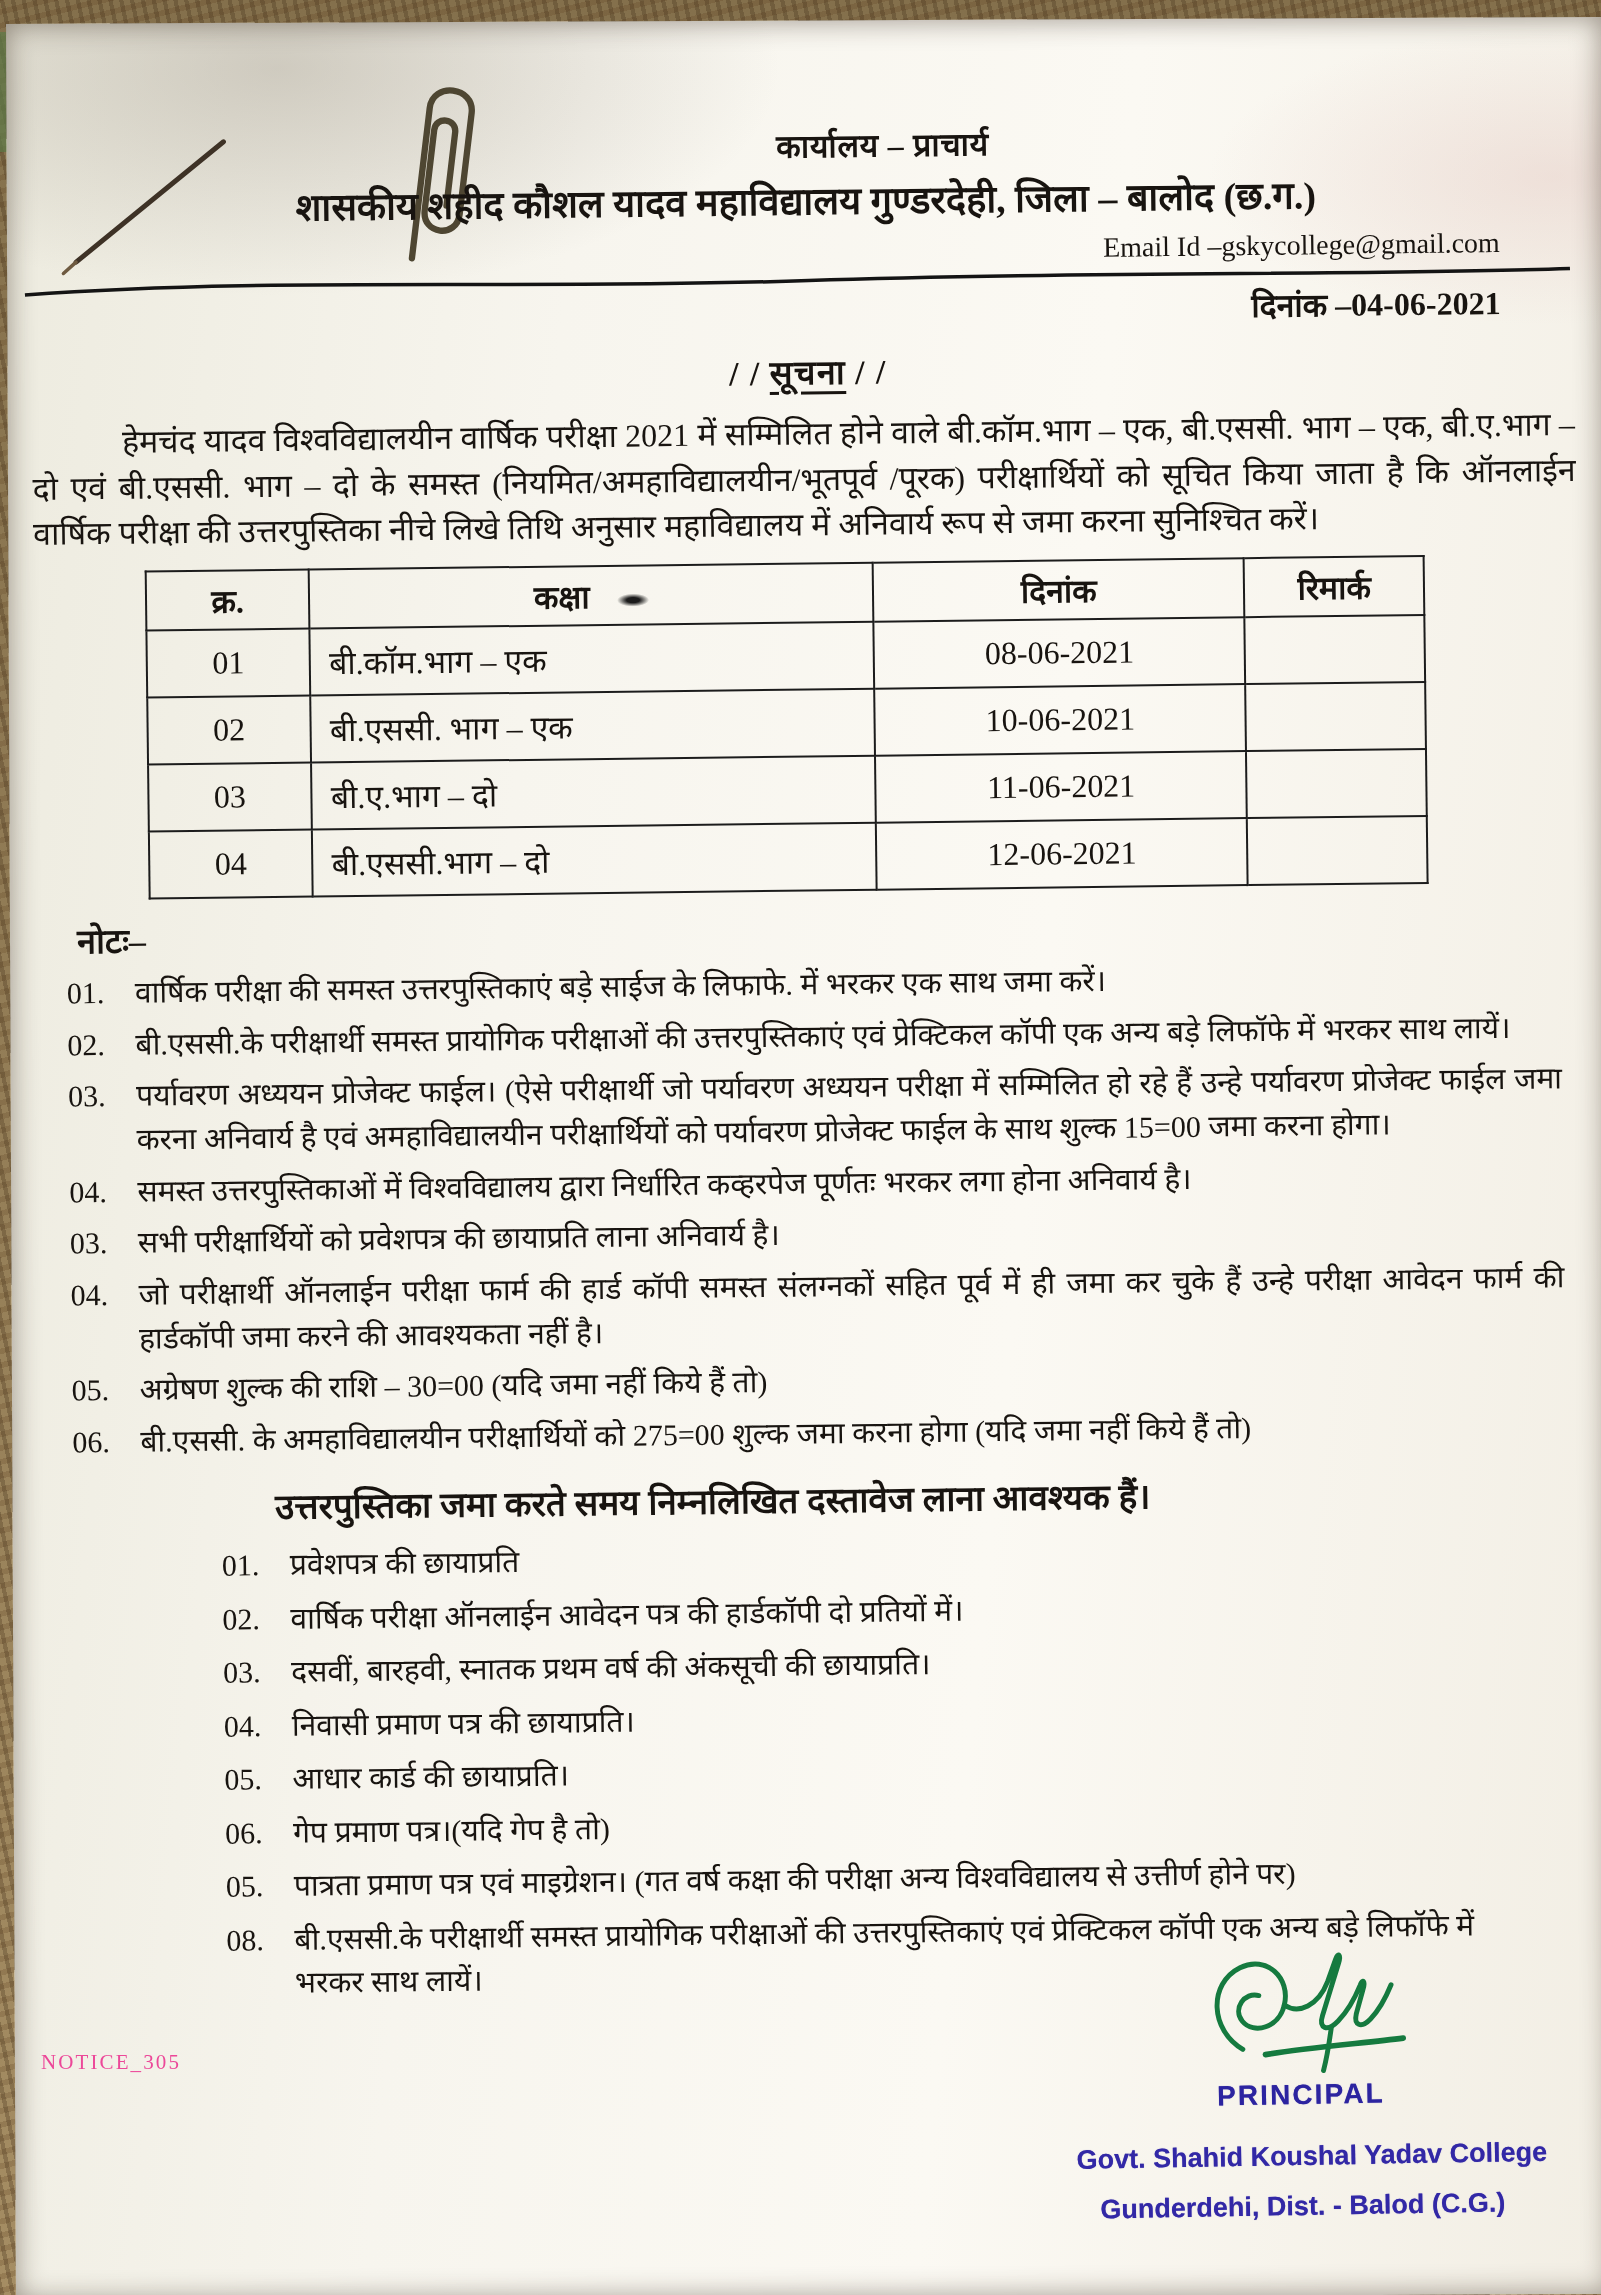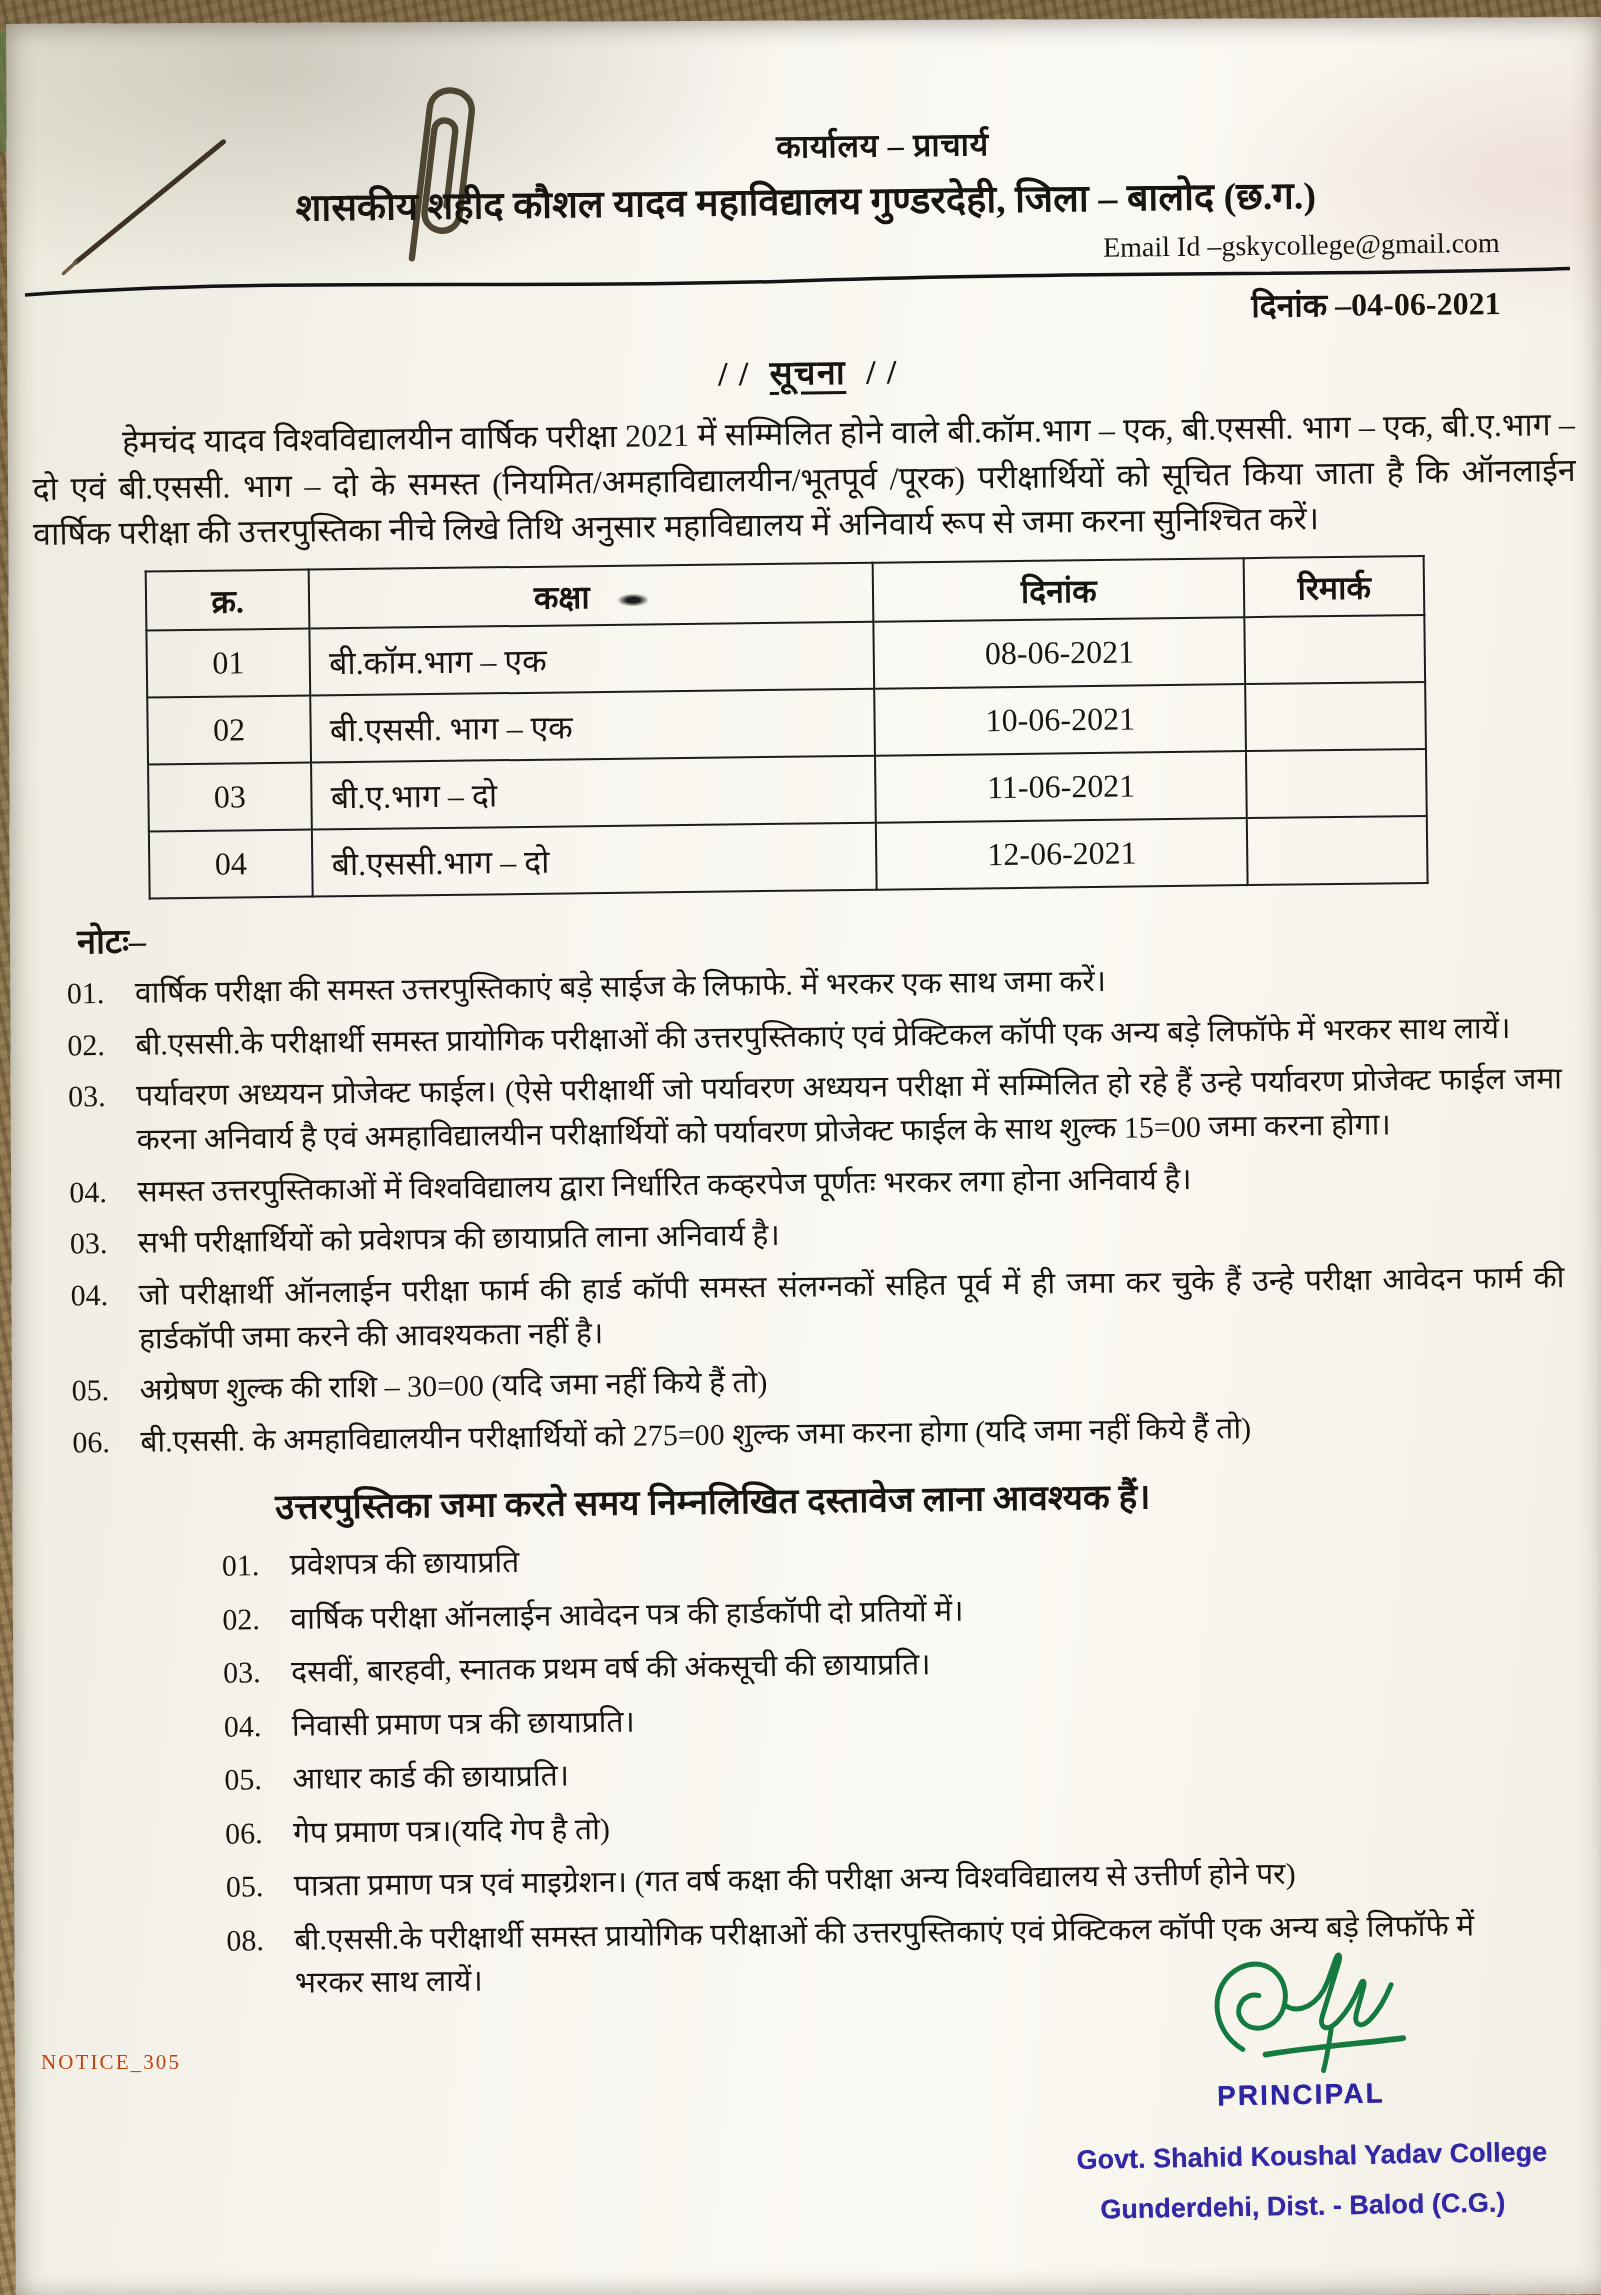--- a/index.html
+++ b/index.html
@@ -23,21 +23,21 @@
   }
   .clip-svg{position:absolute;left:384px;top:45px;transform:rotate(7deg);}
   .pen-svg{position:absolute;left:49px;top:99px;}
   .content{padding:103px 21px 0 21px;transform:rotate(-0.45deg);transform-origin:50% 0;}
   .office-line{text-align:center;padding-left:155px;font-size:32px;font-weight:700;letter-spacing:0.7px;}
   .college-name{text-align:center;font-size:38px;font-weight:700;margin-top:7px;white-space:nowrap;}
   .email-line{text-align:right;padding-right:83px;font-size:28px;margin-top:10px;}
   .rule-svg{display:block;margin:1.4px 0 0 -11.3px;}
   .date-line{text-align:right;padding-right:83px;font-size:32px;font-weight:700;margin-top:0px;}
   .notice-title{text-align:center;font-size:34px;font-weight:700;margin-top:17px;letter-spacing:1.4px;}
-  .notice-title .u{text-decoration:underline;text-underline-offset:7px;text-decoration-thickness:2.8px;margin:0 20px;}
+  .notice-title .u{text-decoration:underline;text-underline-offset:7px;text-decoration-thickness:2.8px;margin:0 9px;}
   .intro{font-size:32px;line-height:1.42;text-align:justify;margin:17px 10px 0 0;text-indent:90px;}
   table.schedule{border-collapse:collapse;margin:14px 0 0 111px;}
   table.schedule th,table.schedule td{border:2.1px solid #1c1c1c;}
   table.schedule th{height:55px;font-size:32px;font-weight:700;}
   table.schedule td{height:63px;font-size:32px;}
   .col-sno{width:159px;text-align:center;}
   .col-cls{width:543px;}
   th.col-cls{text-align:center;}
   td.col-cls{text-align:left;padding-left:18.3px;}
   .col-date{width:367px;text-align:center;}
@@ -47,21 +47,21 @@
   .note-heading{font-size:34px;font-weight:700;margin:17px 0 8.5px 39px;}
   .notes{padding:0 31px 0 28px;}
   .note-item{display:flex;font-size:30px;line-height:1.48;margin-bottom:7px;}
   .note-item .num{flex:0 0 68px;}
   .note-item .txt{flex:1;text-align:justify;}
   .doc-heading{font-size:35px;font-weight:700;margin:20px 0 14px 230px;}
   .docs{padding-left:176px;padding-right:61px;}
   .doc-item{display:flex;font-size:30px;line-height:1.45;margin-bottom:10px;}
   .doc-item .num{flex:0 0 68px;}
   .doc-item .txt{flex:1;}
-  .notice-ref{position:absolute;left:41px;top:2050px;font-size:21px;letter-spacing:2.1px;color:#c2410c;}
+  .notice-ref{position:absolute;left:41px;top:2050px;font-size:21px;letter-spacing:2.1px;color:#ec4899;}
   .sign-block{position:absolute;left:1075px;top:1923px;width:451px;text-align:center;transform:rotate(-1deg);}
   .signature{display:block;margin:0 auto;}
   .principal{font-family:"Liberation Sans","DejaVu Sans",sans-serif;font-weight:700;font-size:28px;color:#2c24a0;letter-spacing:2.1px;margin-top:-5.6px;text-shadow:0 0 0.7px rgba(44,36,160,.7);}
   .stamp1{font-family:"Liberation Sans","DejaVu Sans",sans-serif;font-weight:700;font-size:27px;color:#3228a6;margin-top:30px;white-space:nowrap;text-shadow:0 0 0.7px rgba(50,40,166,.65);}
   .stamp2{font-family:"Liberation Sans","DejaVu Sans",sans-serif;font-weight:700;font-size:27px;color:#3228a6;margin-top:18.3px;white-space:nowrap;text-shadow:0 0 0.7px rgba(50,40,166,.65);}
 </style>
 </head>
 <body>
 
 <div class="bg-foliage"></div>

